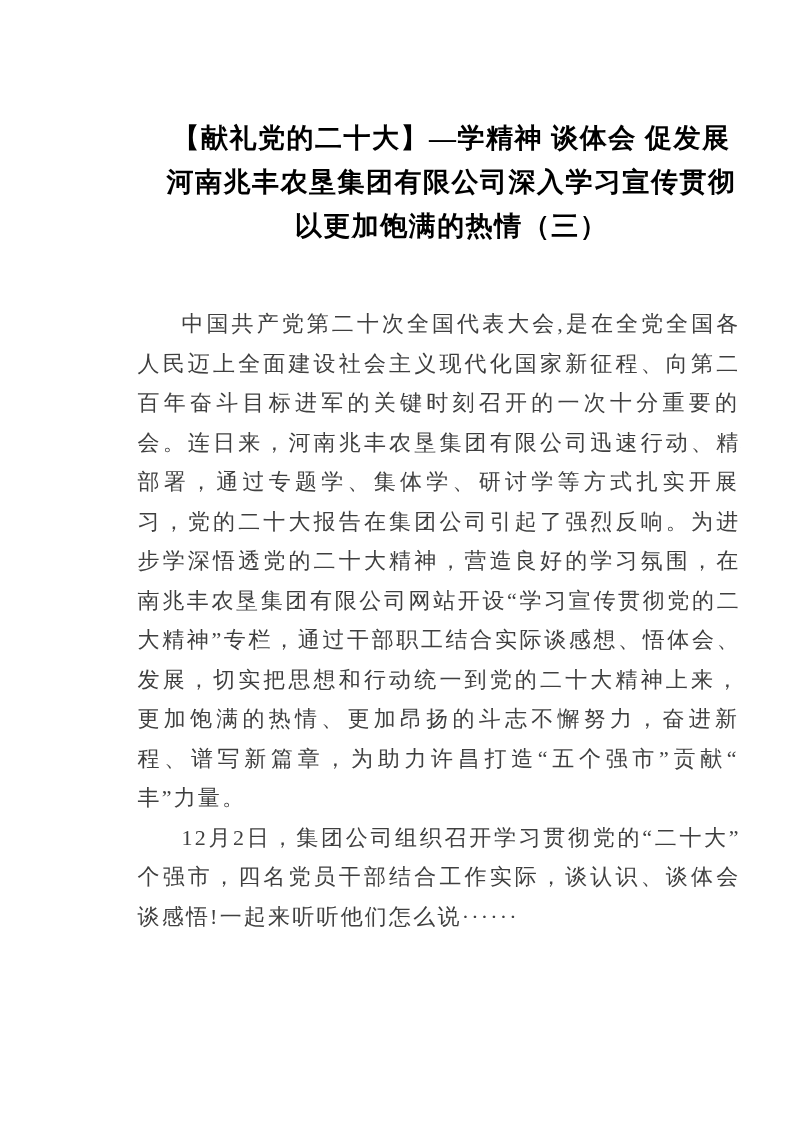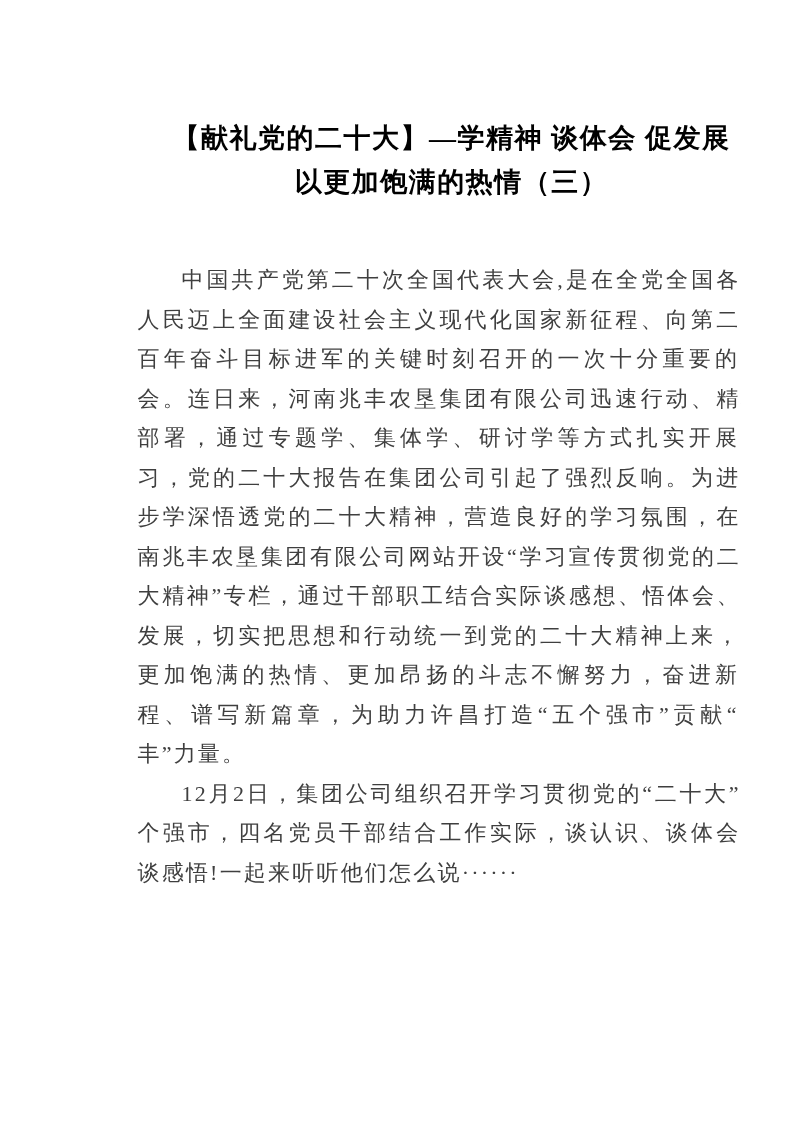--- a/index.html
+++ b/index.html
@@ -48,20 +48,21 @@
   }
 </style>
 </head>
 <body>
 
 <div class="page">
   <div class="content">
 
     <div class="title-block">
       <div class="title-line">【献礼党的二十大】—学精神 谈体会  促发展</div>
+      <div class="title-line">河南兆丰农垦集团有限公司深入学习宣传贯彻</div>
       <div class="title-line">以更加饱满的热情（三）</div>
     </div>
 
     <div class="body-block">
       <p>中国共产党第二十次全国代表大会,是在全党全国各族人民迈上全面建设社会主义现代化国家新征程、向第二个百年奋斗目标进军的关键时刻召开的一次十分重要的大会。连日来，河南兆丰农垦集团有限公司迅速行动、精心部署，通过专题学、集体学、研讨学等方式扎实开展学习，党的二十大报告在集团公司引起了强烈反响。为进一步学深悟透党的二十大精神，营造良好的学习氛围，在河南兆丰农垦集团有限公司网站开设“学习宣传贯彻党的二十大精神”专栏，通过干部职工结合实际谈感想、悟体会、促发展，切实把思想和行动统一到党的二十大精神上来，以更加饱满的热情、更加昂扬的斗志不懈努力，奋进新征程、谱写新篇章，为助力许昌打造“五个强市”贡献“兆丰”力量。</p>
       <p>12月2日，集团公司组织召开学习贯彻党的“二十大”五个强市，四名党员干部结合工作实际，谈认识、谈体会、谈感悟!一起来听听他们怎么说······</p>
     </div>
 
   </div>
 </div>

